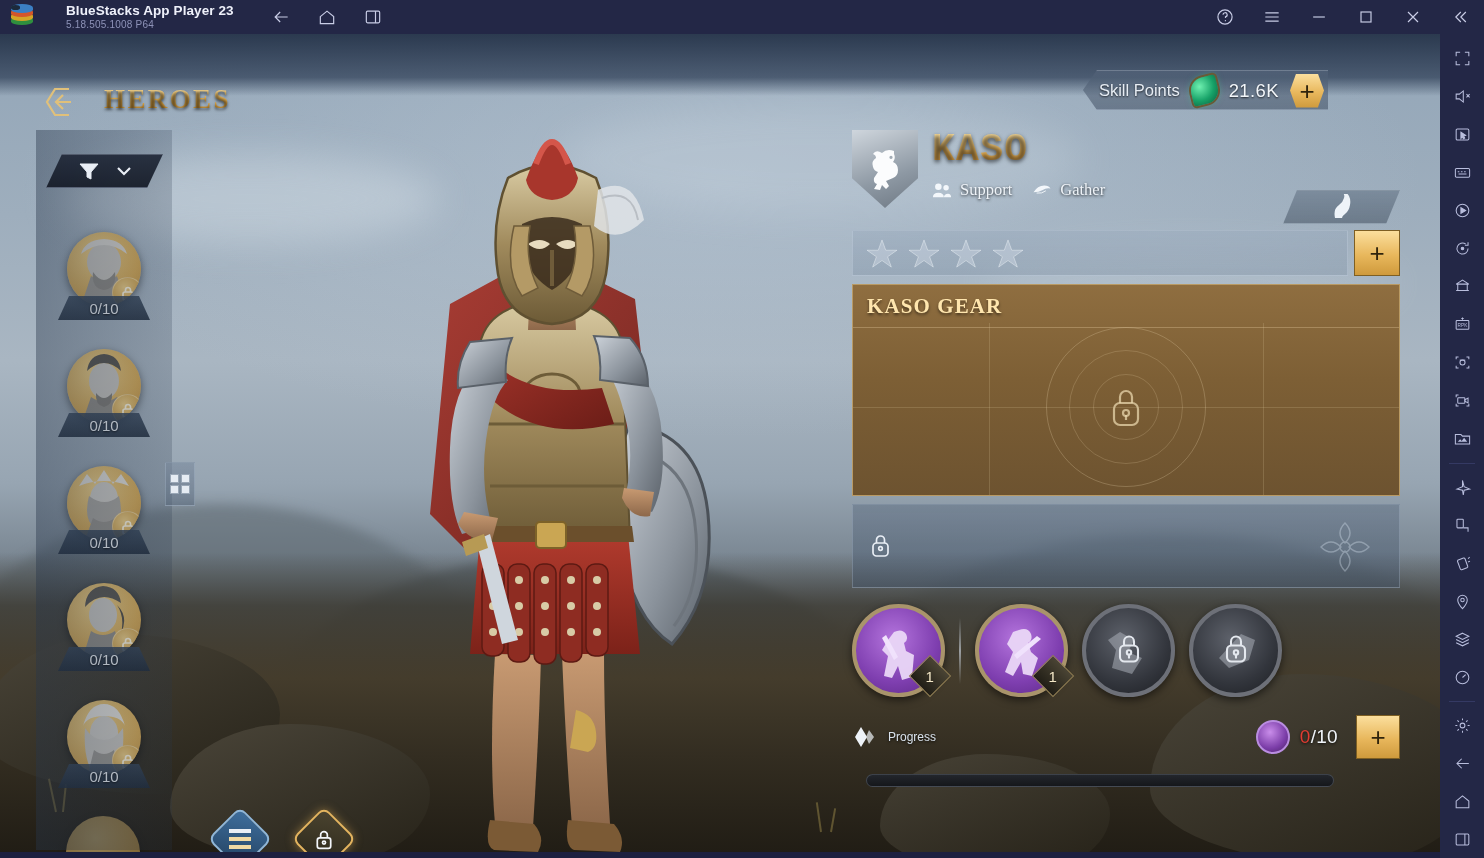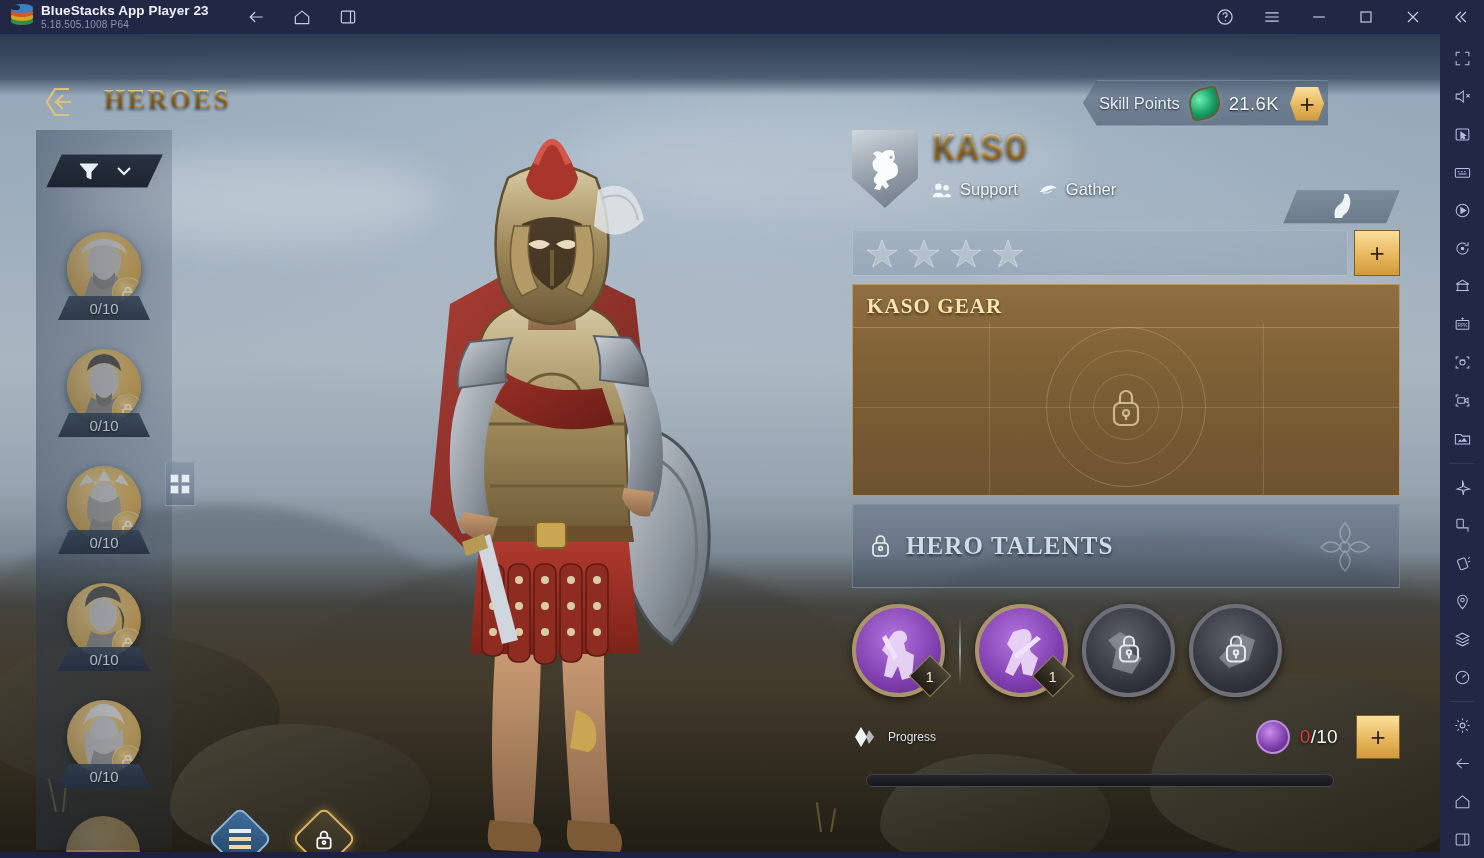--- a/index.html
+++ b/index.html
@@ -19,21 +19,21 @@
     z-index: 40;
   }
   .bs-logo { width: 28px; height: 26px; margin-left: 8px; position: relative; flex: 0 0 auto; }
   .bs-logo i { position: absolute; left: 3px; border-radius: 50%/40%; display:block; }
   .l1 { width: 22px; height: 9px; background: #2f8f3e; top: 12px; }
   .l2 { width: 22px; height: 9px; background: #d4a526; top: 8px; }
   .l3 { width: 22px; height: 9px; background: #d4562a; top: 4px; }
   .l4 { width: 22px; height: 9px; background: #3b7fc4; top: 0px; }
   .l5 { width: 9px; height: 5px; background: #1c2a3c; border-radius: 50%; top: 1px; left: 9px; }
 
-  .bs-titles { margin-left: 5px; line-height: 1.05; }
+  .bs-titles { margin-left: 30px; line-height: 1.05; }
   .bs-name { color: #eef0fa; font-size: 13.5px; font-weight: bold; letter-spacing: .1px; }
   .bs-ver  { color: #8e93b8; font-size: 10px; margin-top: 2px; letter-spacing: .2px; }
 
   .tb-nav { display: flex; align-items: center; gap: 24px; margin-left: 36px; }
   .tb-icon { width: 22px; height: 22px; color: #c9cde6; cursor: pointer; display: flex; align-items: center; justify-content: center; }
   .tb-icon svg { width: 20px; height: 20px; stroke: currentColor; fill: none; stroke-width: 1.4; }
   .tb-right { margin-left: auto; display: flex; align-items: center; gap: 25px; padding-right: 13px; }
 
   
   #rail {
@@ -92,21 +92,21 @@
   #page-title {
     position: absolute; left: 104px; top: 50px; z-index: 10;
     font-family: "Liberation Serif", serif; font-weight: bold;
     font-size: 27px; letter-spacing: 2.4px;
     background: linear-gradient(#fbe8b2, #dfa948 55%, #b87f27);
     -webkit-background-clip: text; background-clip: text; color: transparent;
     text-shadow: 0 2px 3px rgba(0,0,0,.55);
   }
 
   #skillpoints {
-    position: absolute; right: 112px; top: 46px; height: 46px; z-index: 10;
+    position: absolute; right: 112px; top: 36px; height: 40px; z-index: 10;
     display: flex; align-items: center; gap: 11px;
     padding: 1px 4px 0 16px;
     background: linear-gradient(180deg, rgba(86,102,124,.55), rgba(54,68,88,.5));
     border-top: 1px solid rgba(205,218,232,.35);
     border-bottom: 1px solid rgba(205,218,232,.2);
     clip-path: polygon(14px 0, 100% 0, 100% 100%, 14px 100%, 0 50%);
   }
   .sp-label { color: #e7edf4; font-size: 16.5px; text-shadow: 0 1px 2px rgba(0,0,0,.7); }
   .sp-gem {
     width: 27px; height: 27px; border-radius: 50% 12% 50% 12%;
@@ -194,21 +194,21 @@
     box-shadow: 0 2px 6px rgba(0,0,0,.5);
   }
   .crest svg { width: 42px; height: 52px; fill: #fbfcfd; }
   .hero-name {
     font-family: Liberation Mono, monospace; font-weight: bold; font-size: 38px; line-height: 40px;
     letter-spacing: 1.3px;
     background: linear-gradient(#ffe9ae,#eeb657 58%,#d1913a);
     -webkit-background-clip: text; background-clip: text; color: transparent;
     text-shadow: 0 2px 4px rgba(0,0,0,.6);
   }
-  .tags { display: flex; align-items: center; gap: 10px; margin-top: 10px; }
+  .tags { display: flex; align-items: center; gap: 10px; margin-top: 10px; font-family: Liberation Serif, serif; }
   .tag { display: flex; align-items: center; gap: 8px; color: #eef3f8; font-size: 16.5px; text-shadow: 0 1px 3px rgba(0,0,0,.85); }
   .tag svg { width: 20px; height: 18px; fill: #f3f7fb; }
   .tag + .tag { margin-left: 10px; }
 
   #mount-btn {
     position: absolute; right: 0; top: 60px; width: 117px; height: 34px; cursor: pointer;
     background: linear-gradient(180deg, rgba(100,116,134,.6), rgba(66,80,96,.55));
     border: 1px solid rgba(200,214,228,.28);
     clip-path: polygon(14px 0,100% 0,calc(100% - 14px) 100%,0 100%);
     display: flex; align-items: center; justify-content: center;
@@ -730,21 +730,20 @@
         </div>
       </div>
 
       <div class="talents">
         <svg class="tl-lock" viewBox="0 0 23 26">
             <rect x="4" y="10" width="15" height="13" rx="3.5"></rect>
             <path d="M7.5 10V7a4 4 0 0 1 8 0v3"></path>
             <circle cx="11.5" cy="15.5" r="1.8"></circle>
           </svg>
         <div class="talents-text">
-          <div>HERO TALENTS</div>
         </div>
         <div class="talents-orn">
           <svg viewBox="0 0 56 56">
               <path d="M28 4 q10 10 0 20 q-10 -10 0 -20z"></path>
               <path d="M4 28 q10 -10 20 0 q-10 10 -20 0z"></path>
               <path d="M52 28 q-10 -10 -20 0 q10 10 20 0z"></path>
               <path d="M28 52 q10 -10 0 -20 q-10 10 0 20z"></path>
               <circle cx="28" cy="28" r="5"></circle>
             </svg>
         </div>

